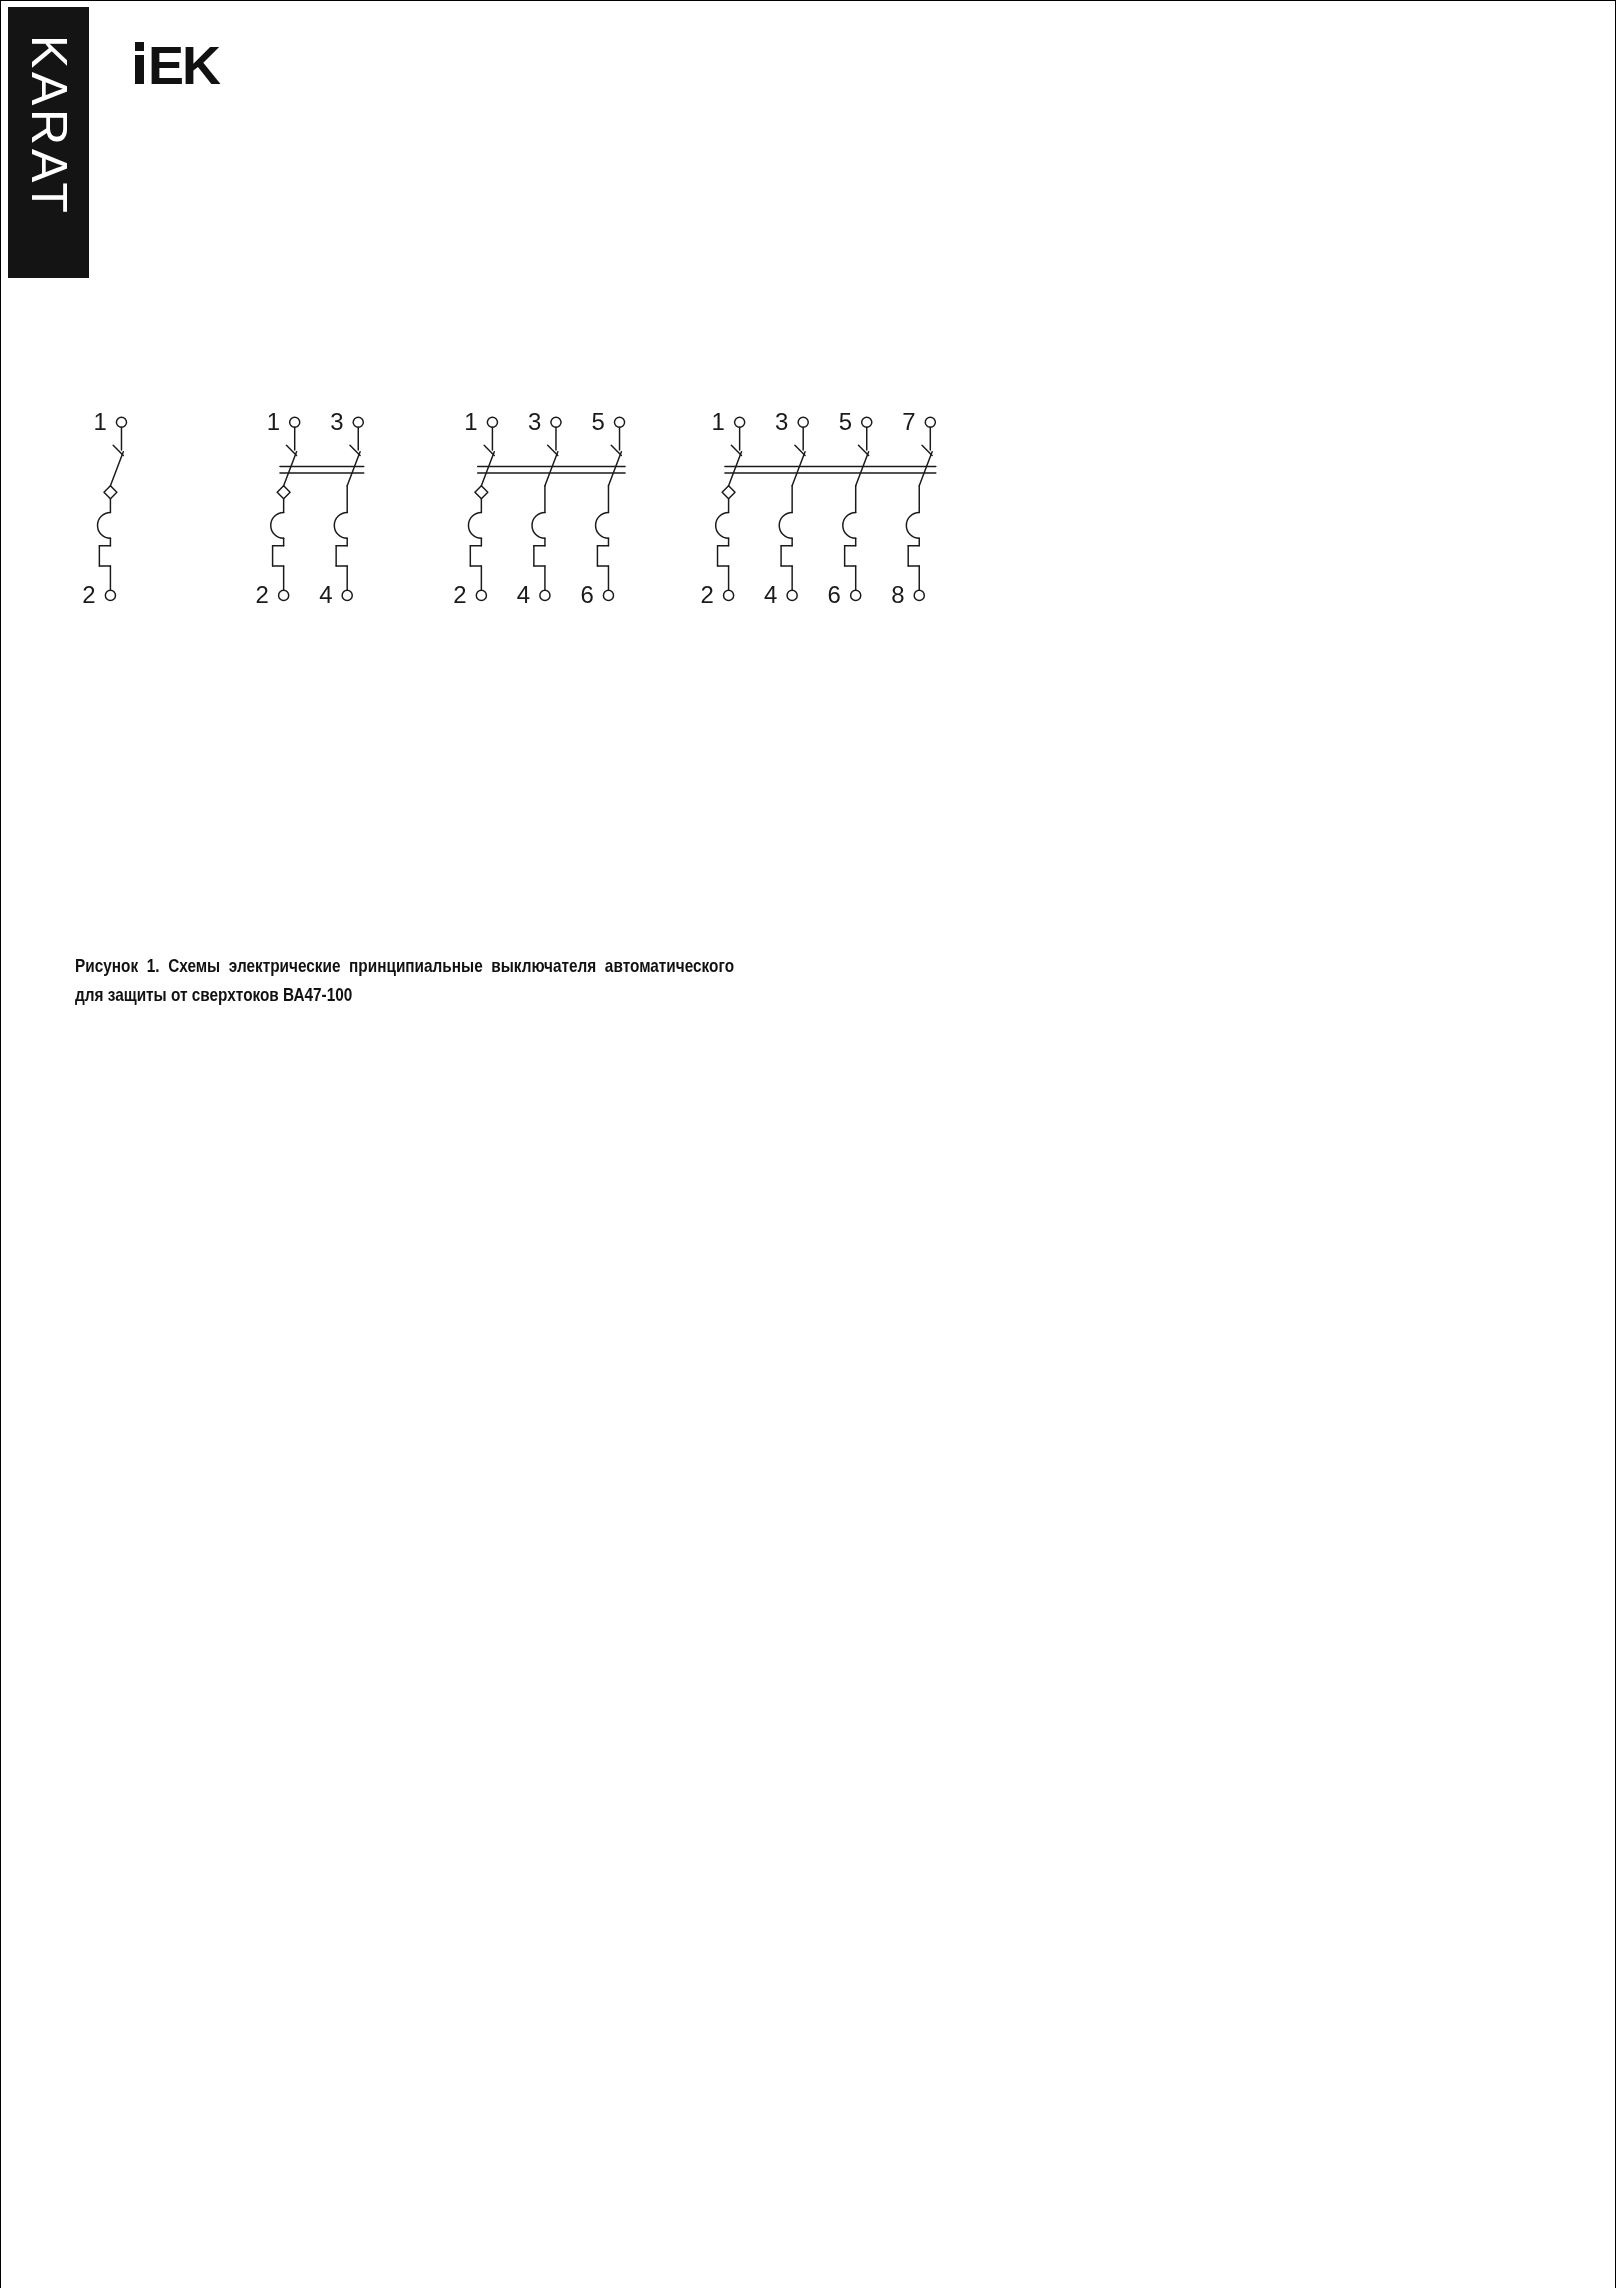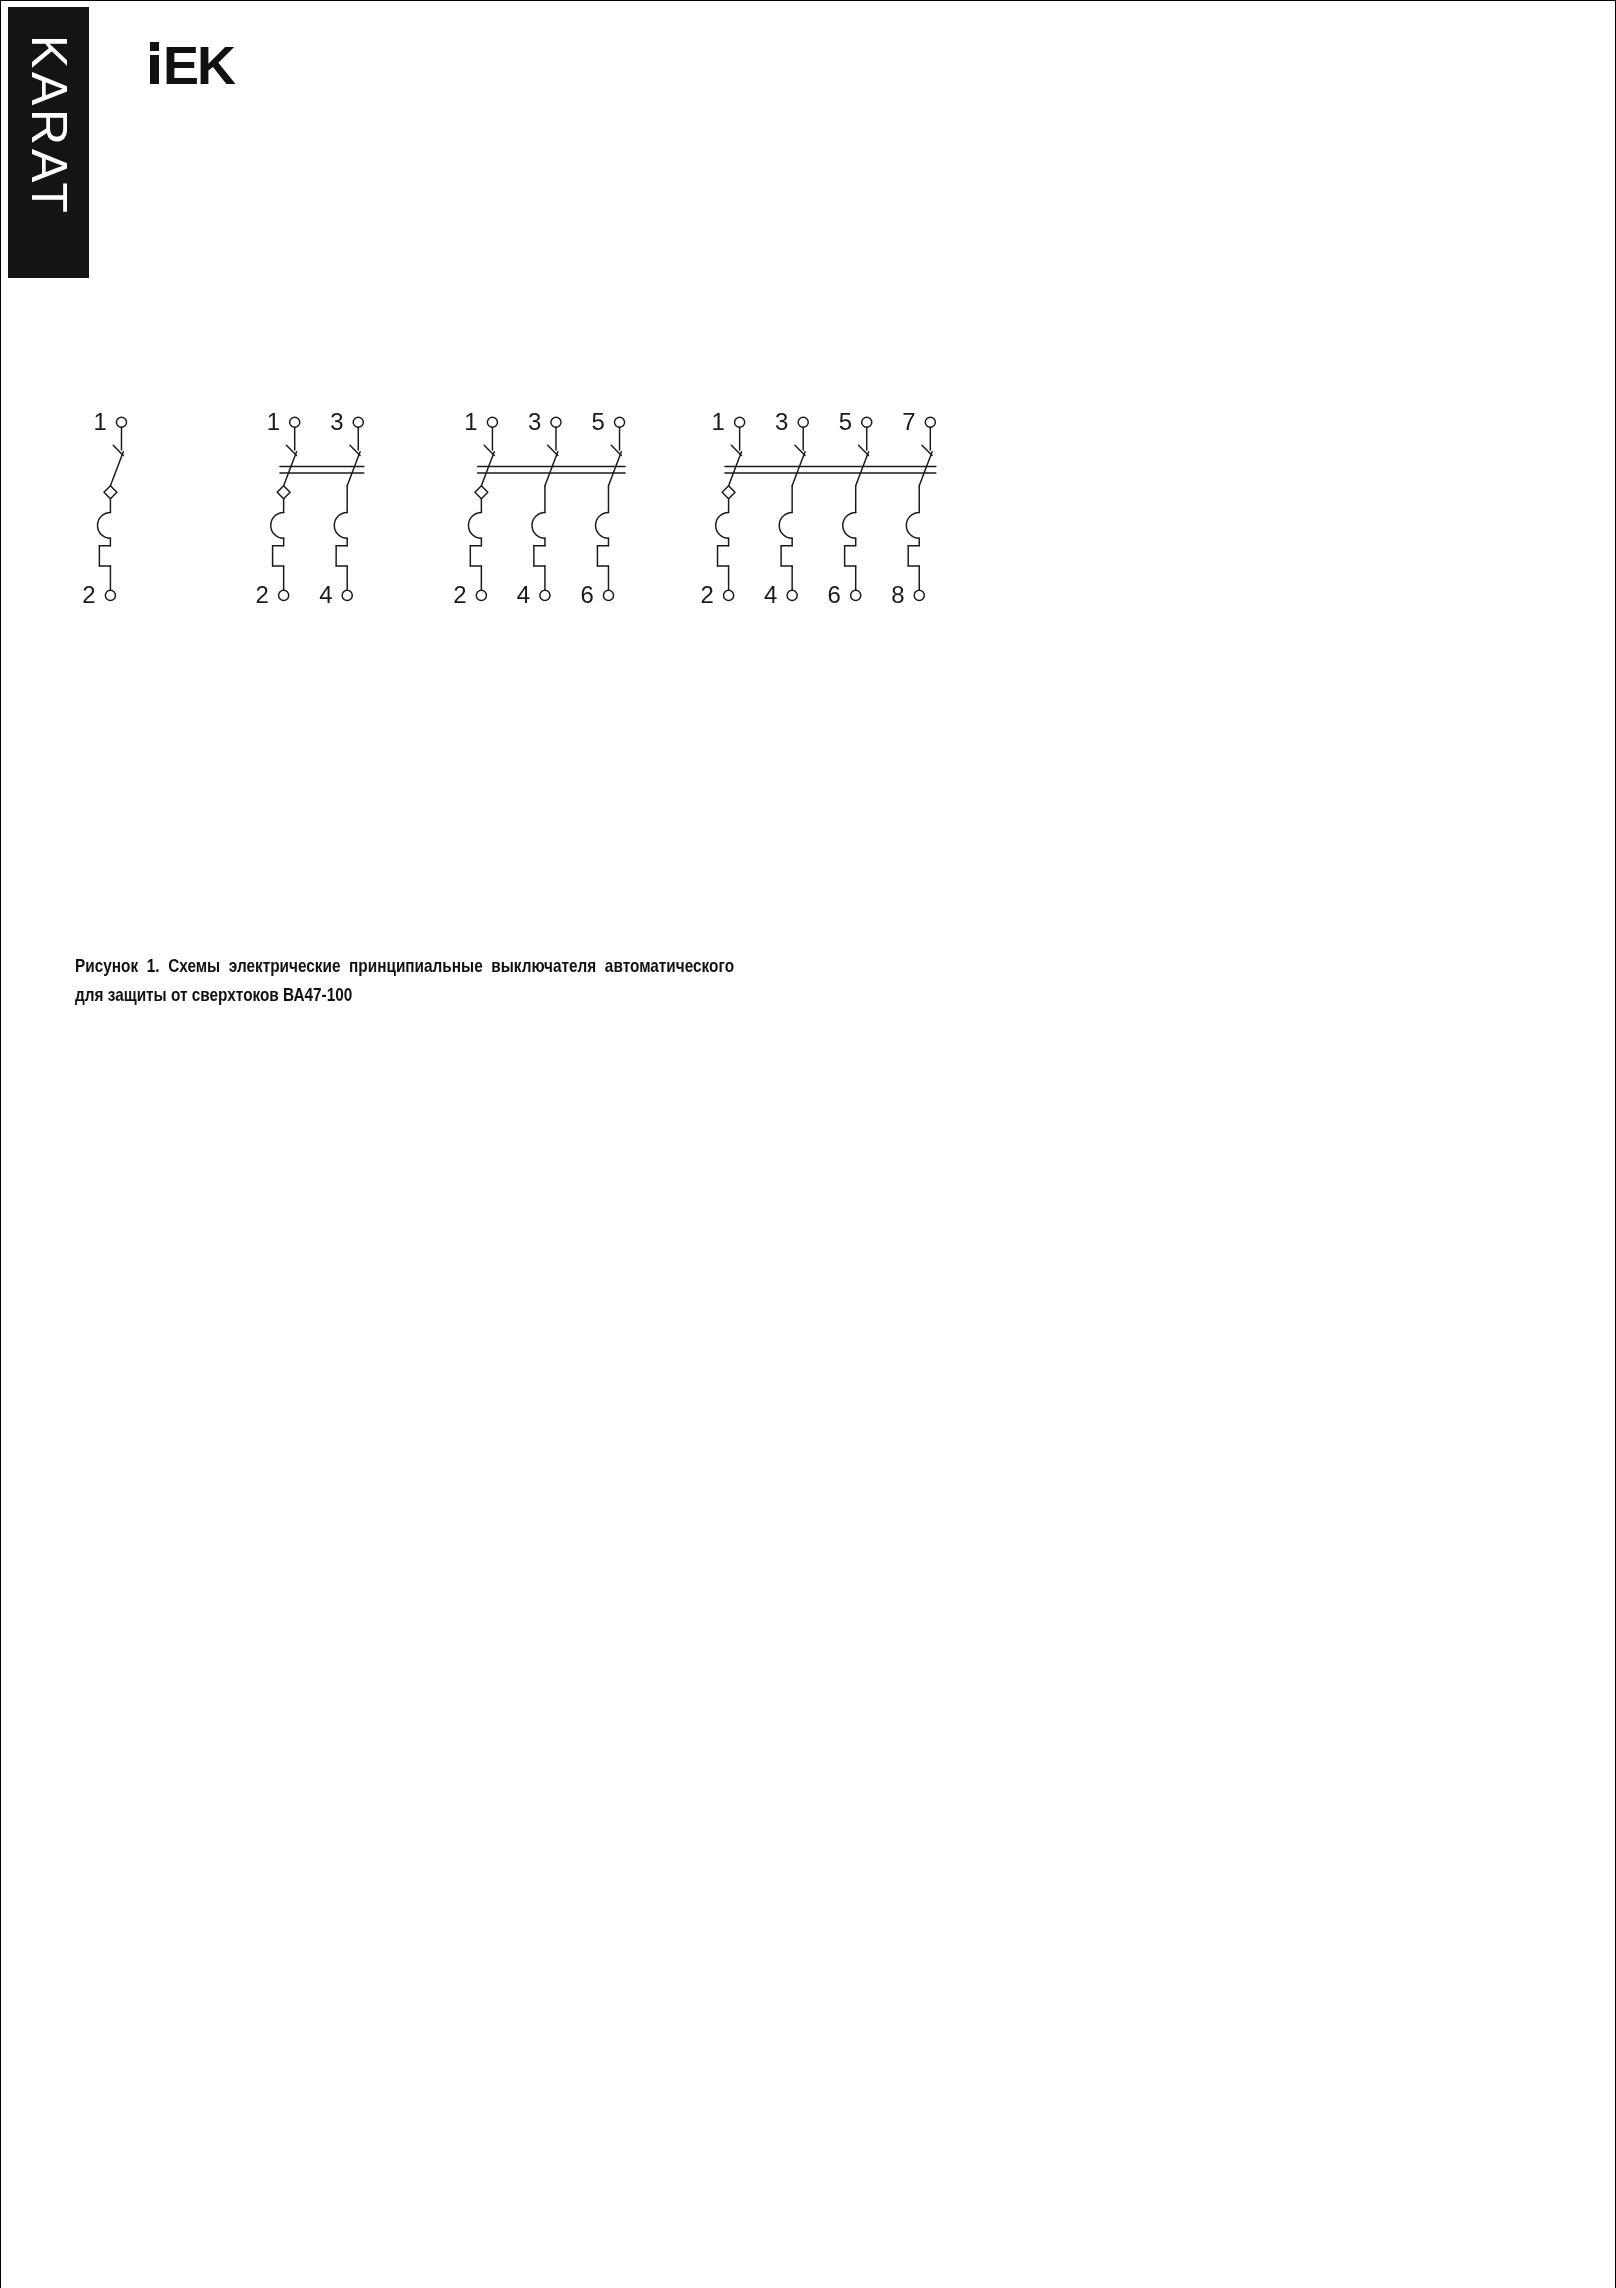--- a/index.html
+++ b/index.html
@@ -21,21 +21,21 @@
   }
   .brand-vert{
     writing-mode:vertical-rl;
     color:#ffffff;
     font-size:50px;
     font-weight:400;
     letter-spacing:3.7px;
     line-height:1;
   }
   
-  .logo{position:absolute;left:115px;top:41px;white-space:nowrap;padding-left:34px;}
+  .logo{position:absolute;left:100px;top:41px;white-space:nowrap;padding-left:34px;}
   .logo-i{
     display:inline-block;width:9.2px;height:42px;position:relative;
     margin-right:3.7px;
   }
   .logo-i .dot{position:absolute;top:0;left:0;width:9.2px;height:9.2px;background:#111;}
   .logo-i .stem{position:absolute;bottom:0;left:0;width:9.2px;height:29.5px;background:#111;}
   .logo-ek{
     font-size:54px;font-weight:800;letter-spacing:-1.8px;color:#111;
     line-height:42px;vertical-align:baseline;
   }

